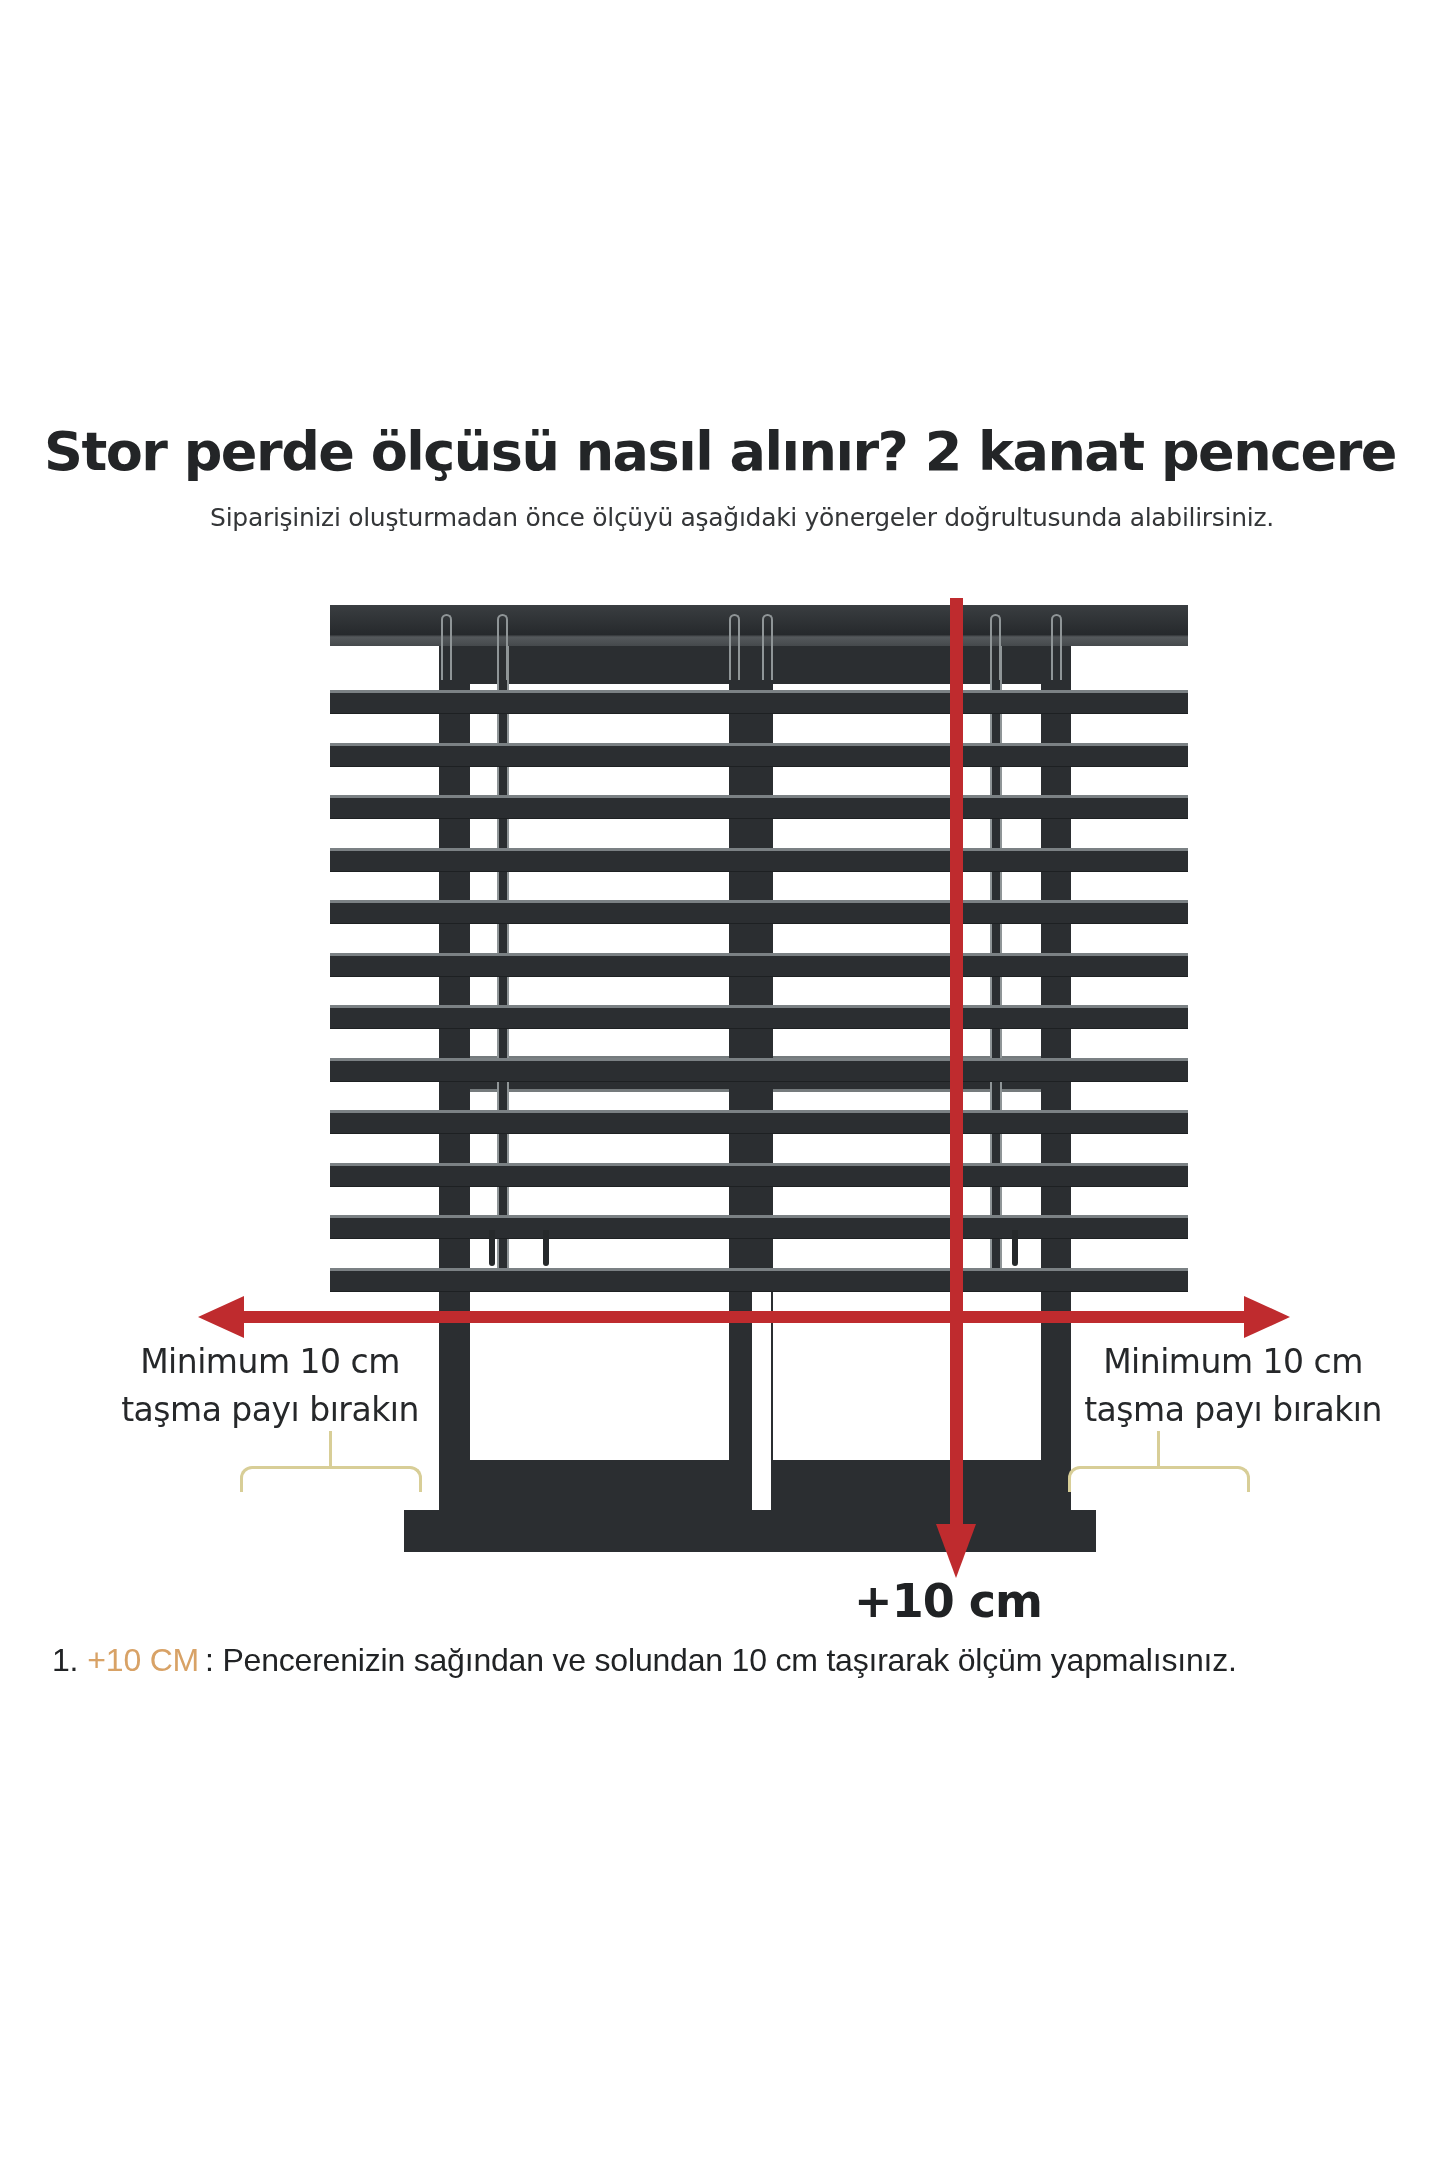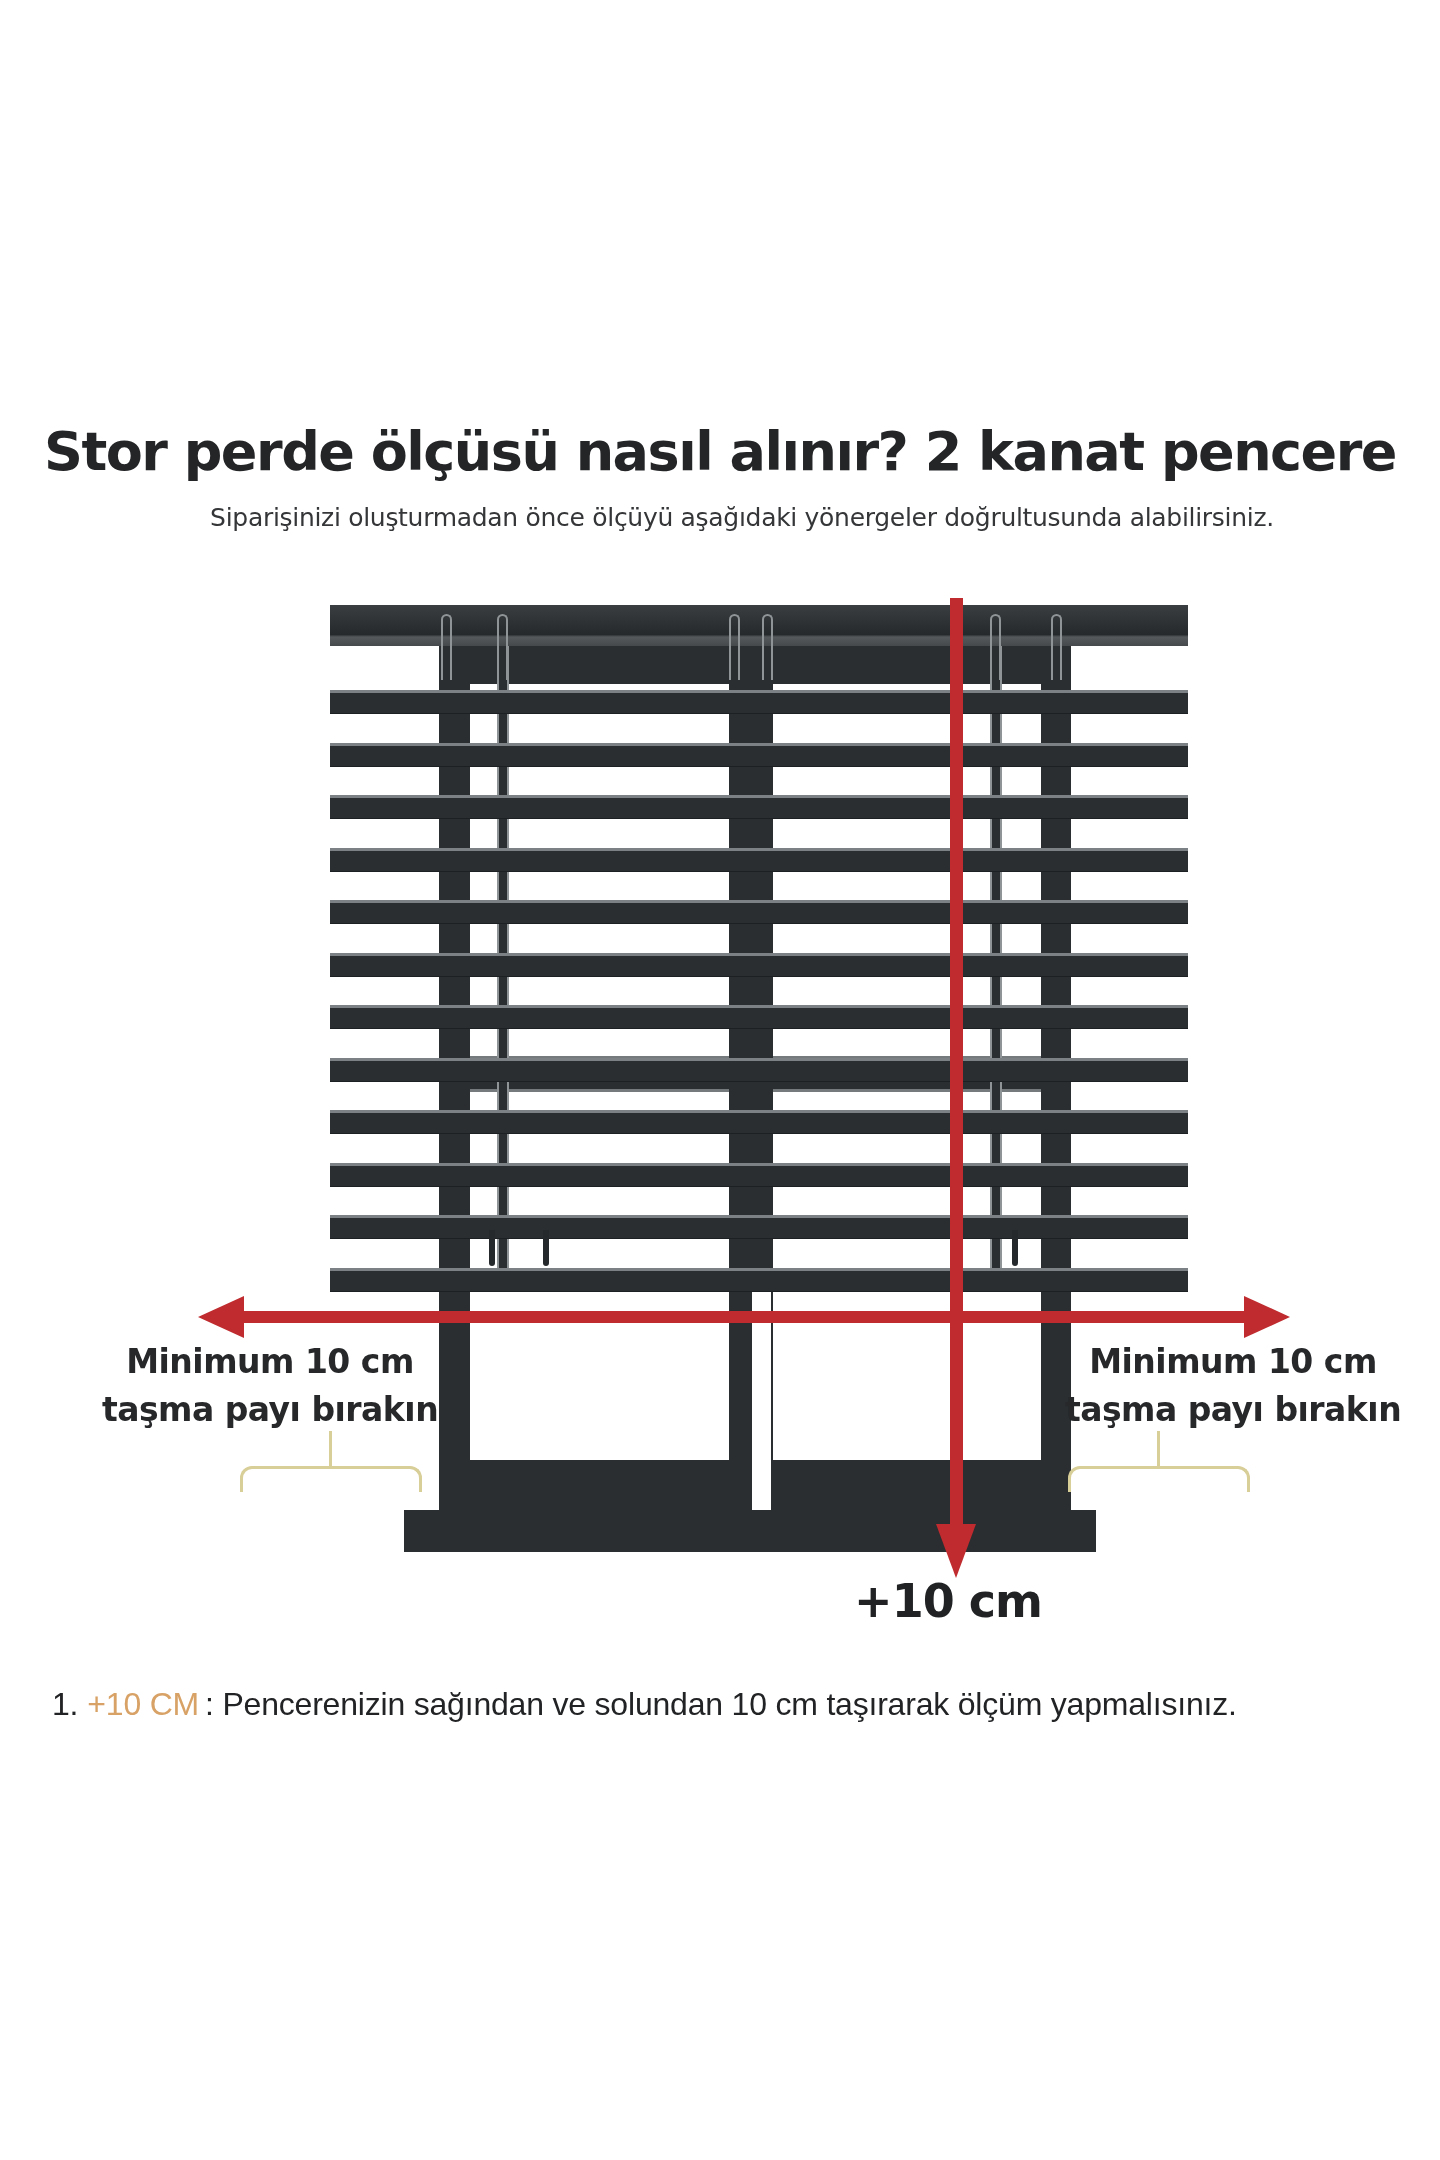--- a/index.html
+++ b/index.html
@@ -53,29 +53,29 @@
         border-top:54px solid #bf2b2e;}
 
   
   .brace-bar{position:absolute;top:1466px;width:182px;height:26px;box-sizing:border-box;
         border-top:3px solid #d8ce97;border-left:3px solid #d8ce97;border-right:3px solid #d8ce97;
         border-radius:12px 12px 0 0;}
   .brace-stem{position:absolute;top:1431px;width:3px;height:35px;background:#d8ce97;}
 
   
   .side-label{position:absolute;top:1338px;width:350px;text-align:center;
-        font-size:33px;font-weight:700;letter-spacing:-0.5px;line-height:48px;color:#26282a;}
+        font-size:33px;font-weight:400;letter-spacing:-0.5px;line-height:48px;color:#26282a;}
   .side-label span{display:block;}
   .label-left{left:95px;} .label-right{left:1058px;}
   .plus10{position:absolute;left:818px;top:1574px;width:260px;text-align:center;
         font-size:46px;font-weight:700;letter-spacing:-1px;color:#202224;}
 
   
   .instr{position:absolute;left:52px;font-family:"Liberation Sans",sans-serif;
-        font-size:32px;font-weight:400;color:#212325;letter-spacing:-0.2px;white-space:nowrap;margin-top:44px;}
+        font-size:32px;font-weight:400;color:#212325;letter-spacing:-0.2px;white-space:nowrap;}
   .instr-1{top:1642px;} .instr-2{top:1692px;}
   .instr .num{margin-right:9px;}
   .instr .hl{color:#d8a266;}
   .instr .hl:not(:empty){margin-right:6px;}
 </style>
 </head>
 <body>
 
 <div class="page">
 

